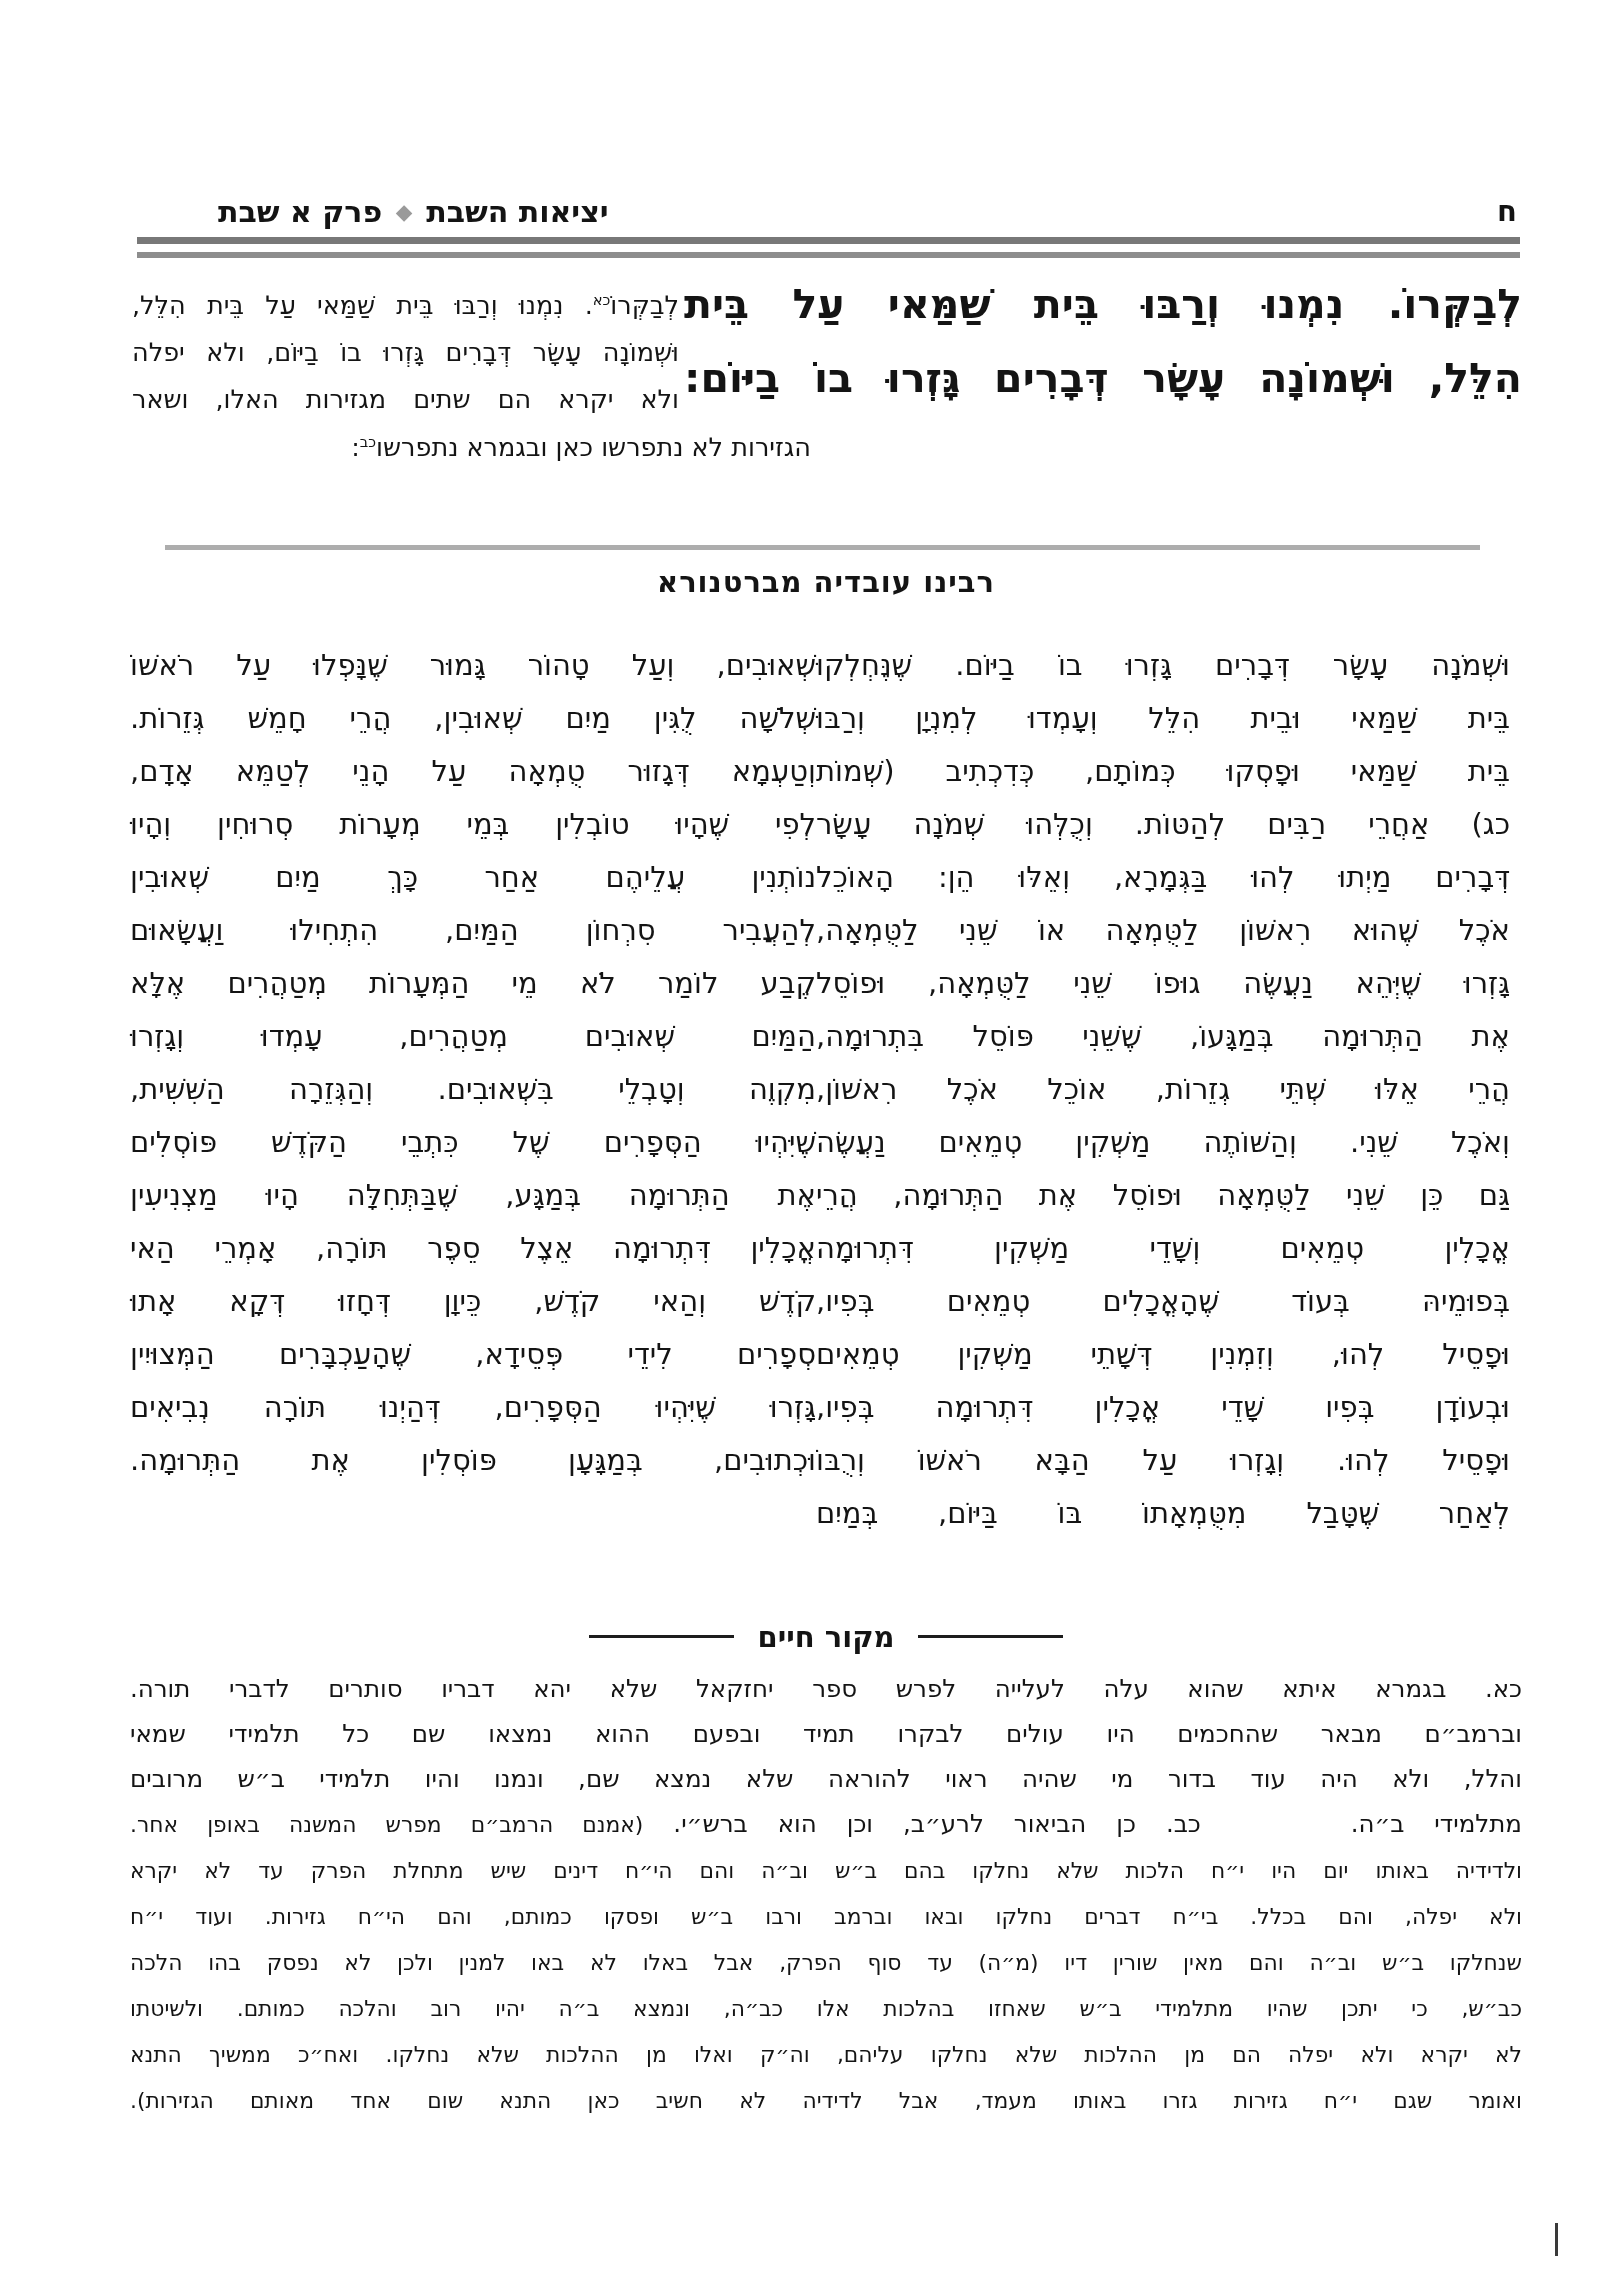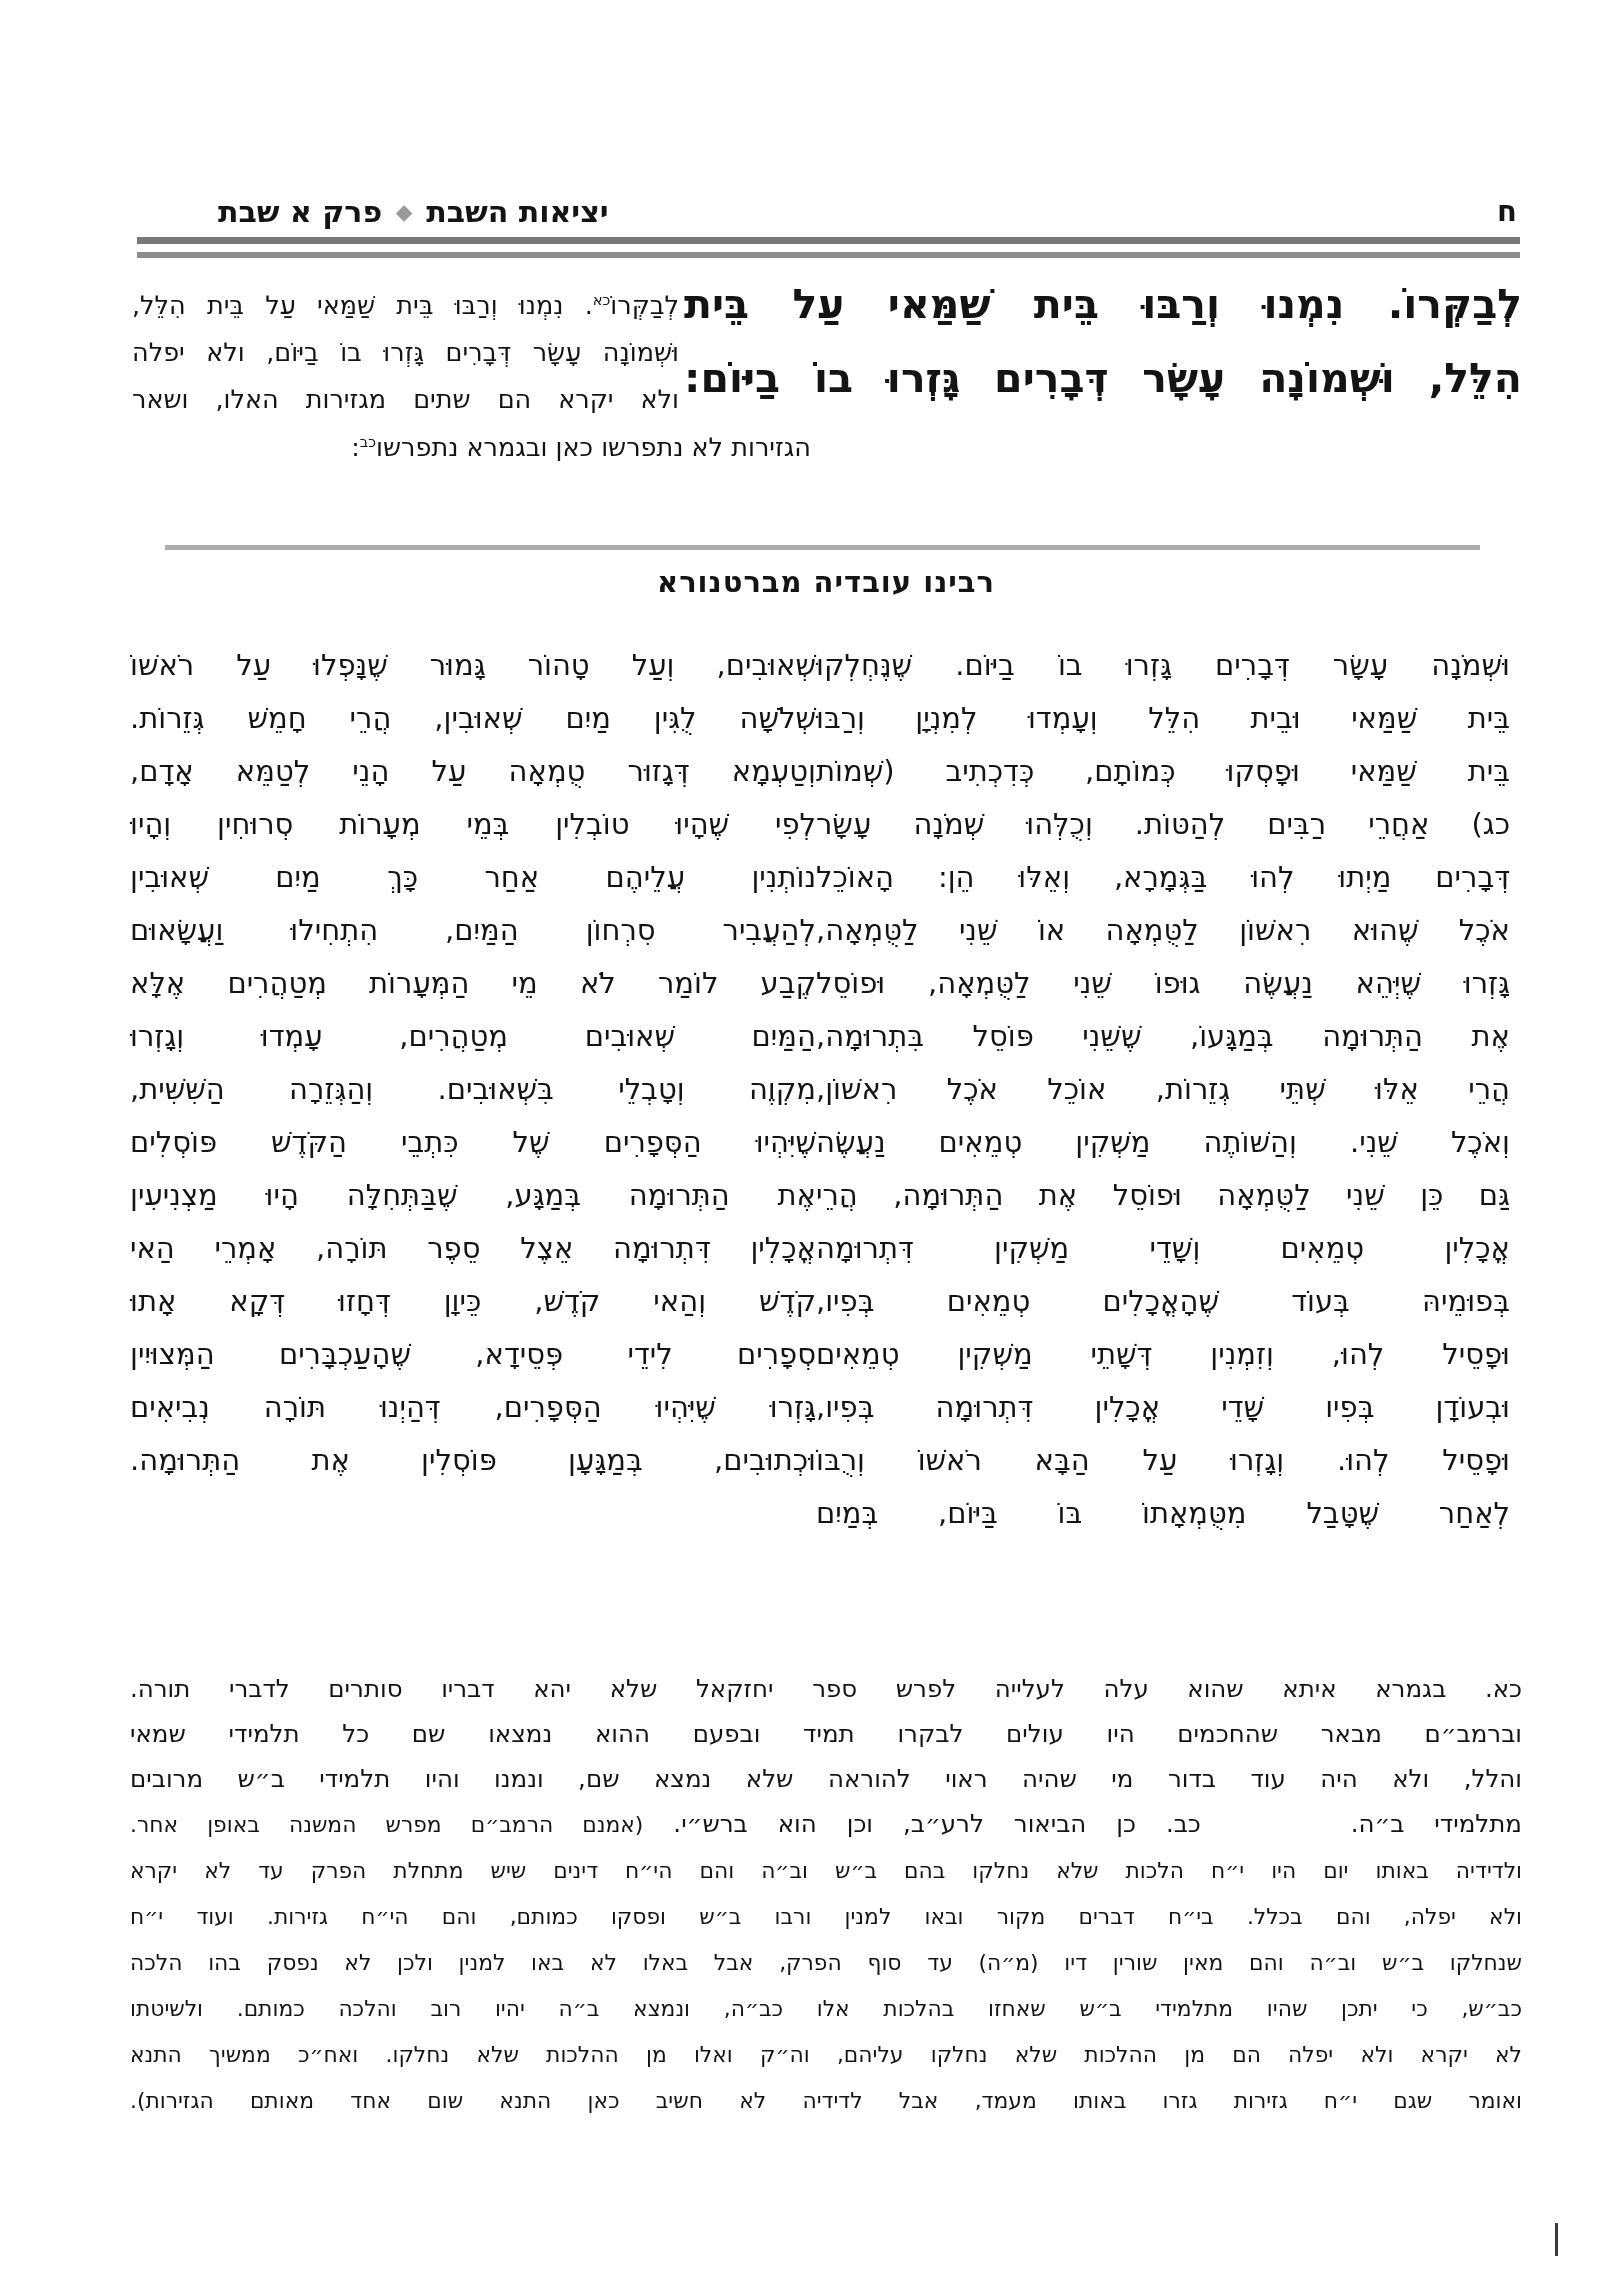--- a/index.html
+++ b/index.html
@@ -137,28 +137,33 @@
       <div class="tline">מִקְוֶה וְטָבְלֵי בִּשְׁאוּבִים. וְהַגְּזֵרָה הַשִּׁשִּׁית,</div>
       <div class="tline">שֶׁיִּהְיוּ הַסְּפָרִים שֶׁל כִּתְבֵי הַקֹּדֶשׁ פּוֹסְלִים</div>
       <div class="tline">אֶת הַתְּרוּמָה בְּמַגָּע, שֶׁבַּתְּחִלָּה הָיוּ מַצְנִיעִין</div>
       <div class="tline">אֳכָלִין דִּתְרוּמָה אֵצֶל סֵפֶר תּוֹרָה, אָמְרֵי הַאי</div>
       <div class="tline">קֹדֶשׁ וְהַאי קֹדֶשׁ, כֵּיוָן דְּחָזוּ דְּקָא אָתוּ</div>
       <div class="tline">סְפָרִים לִידֵי פְּסֵידָא, שֶׁהָעַכְבָּרִים הַמְּצוּיִין</div>
       <div class="tline">גָּזְרוּ שֶׁיִּהְיוּ הַסְּפָרִים, דְּהַיְנוּ תּוֹרָה נְבִיאִים</div>
       <div class="tline">וּכְתוּבִים, בְּמַגָּעָן פּוֹסְלִין אֶת הַתְּרוּמָה.</div>
     </div>
 
+  <div class="mekor-divider">
+    <span class="dash"></span>
+    <span class="mekor-title">מקור חיים</span>
+    <span class="dash"></span>
+  </div>
 
   <div class="footnotes">
       <div class="tline"><span class="b">כא.</span><span> בגמרא איתא שהוא עלה לעלייה לפרש ספר יחזקאל שלא יהא דבריו סותרים לדברי תורה.</span></div>
       <div class="tline"><span>וברמב״ם מבאר שהחכמים היו עולים לבקרו תמיד ובפעם ההוא נמצאו שם כל תלמידי שמאי</span></div>
       <div class="tline"><span>והלל, ולא היה עוד בדור מי שהיה ראוי להוראה שלא נמצא שם, ונמנו והיו תלמידי ב״ש מרובים</span></div>
       <div class="tline"><span>מתלמידי ב״ה.&nbsp;&nbsp;&nbsp;&nbsp; </span><span class="b">כב.</span><span> כן הביאור לרע״ב, וכן הוא ברש״י. </span><span class="sm">(אמנם הרמב״ם מפרש המשנה באופן אחר.</span></div>
       <div class="tline"><span class="sm">ולדידיה באותו יום היו י״ח הלכות שלא נחלקו בהם ב״ש וב״ה והם הי״ח דינים שיש מתחלת הפרק עד לא יקרא</span></div>
-      <div class="tline"><span class="sm">ולא יפלה, והם בכלל. בי״ח דברים מקור ובאו למנין ורבו ב״ש ופסקו כמותם, והם הי״ח גזירות. ועוד י״ח</span></div>
+      <div class="tline"><span class="sm">ולא יפלה, והם בכלל. בי״ח דברים נחלקו ובאו וברמב ורבו ב״ש ופסקו כמותם, והם הי״ח גזירות. ועוד י״ח</span></div>
       <div class="tline"><span class="sm">שנחלקו ב״ש וב״ה והם מאין שורין דיו (מ״ה) עד סוף הפרק, אבל באלו לא באו למנין ולכן לא נפסק בהו הלכה</span></div>
       <div class="tline"><span class="sm">כב״ש, כי יתכן שהיו מתלמידי ב״ש שאחזו בהלכות אלו כב״ה, ונמצא ב״ה יהיו רוב והלכה כמותם. ולשיטתו</span></div>
       <div class="tline"><span class="sm">לא יקרא ולא יפלה הם מן ההלכות שלא נחלקו עליהם, וה״ק ואלו מן ההלכות שלא נחלקו. ואח״כ ממשיך התנא</span></div>
       <div class="tline"><span class="sm">ואומר שגם י״ח גזירות גזרו באותו מעמד, אבל לדידיה לא חשיב כאן התנא שום אחד מאותם הגזירות).</span></div>
     </div>
 
   <div class="edge-mark"></div>
 
 </div>
 

